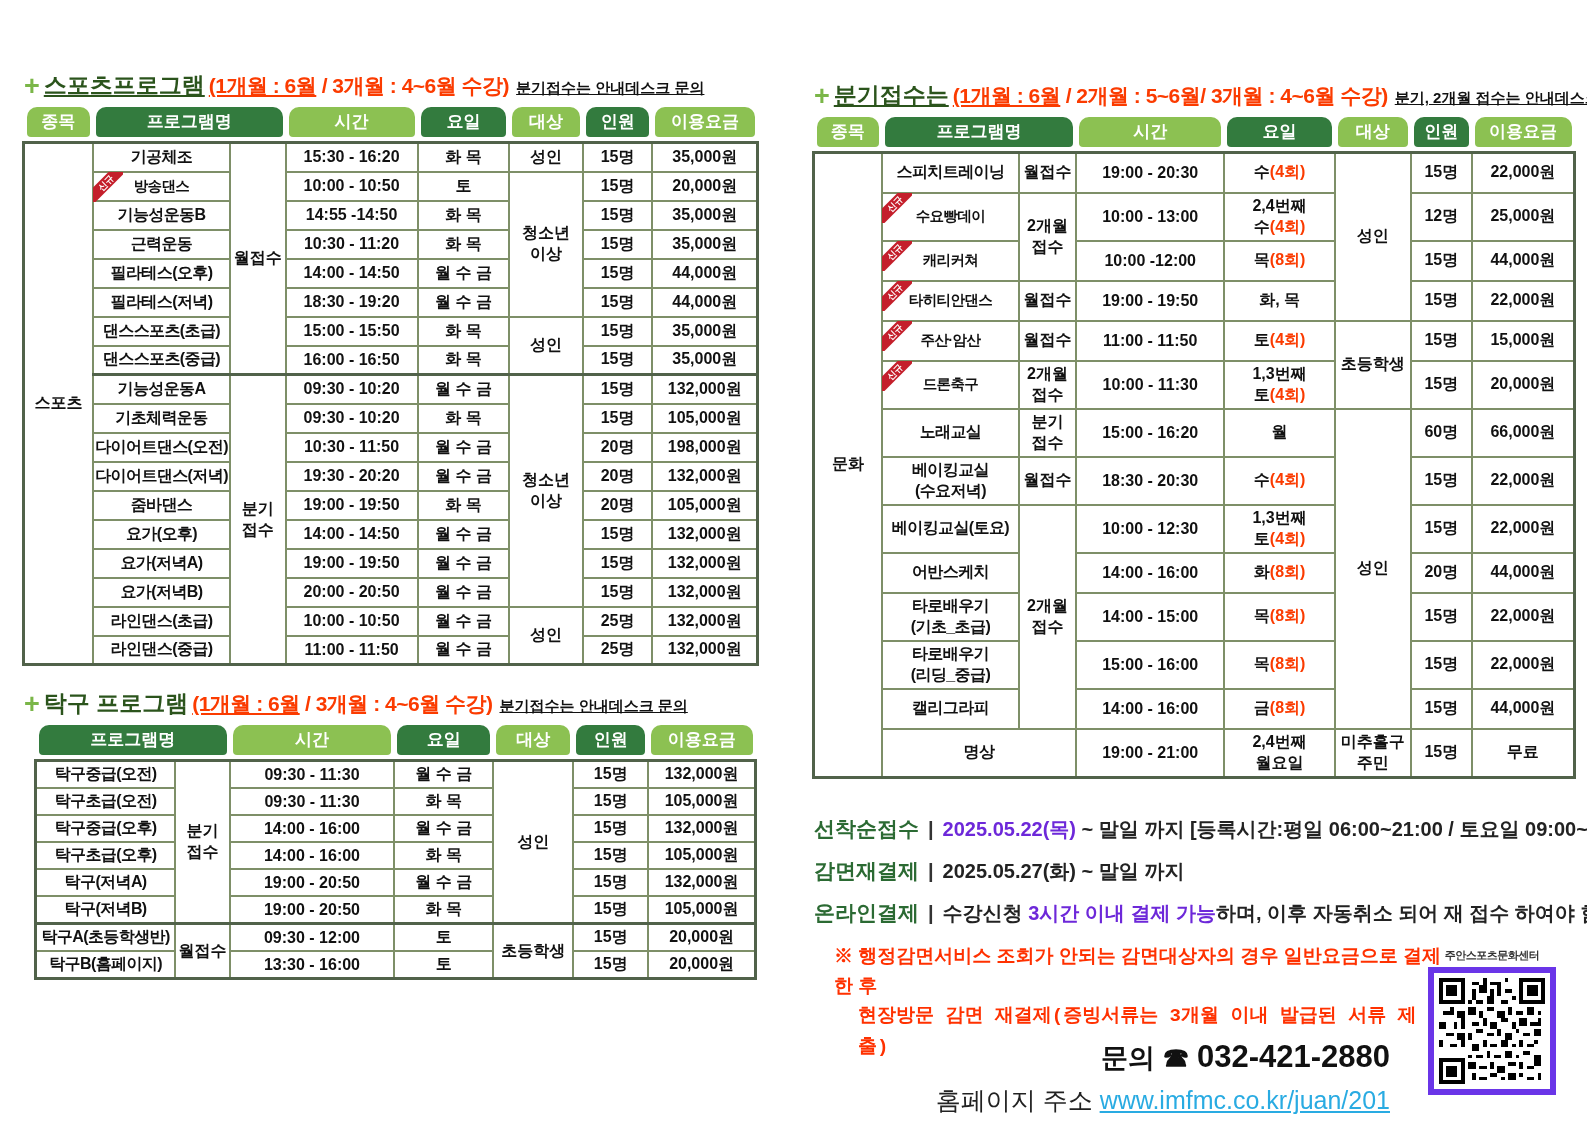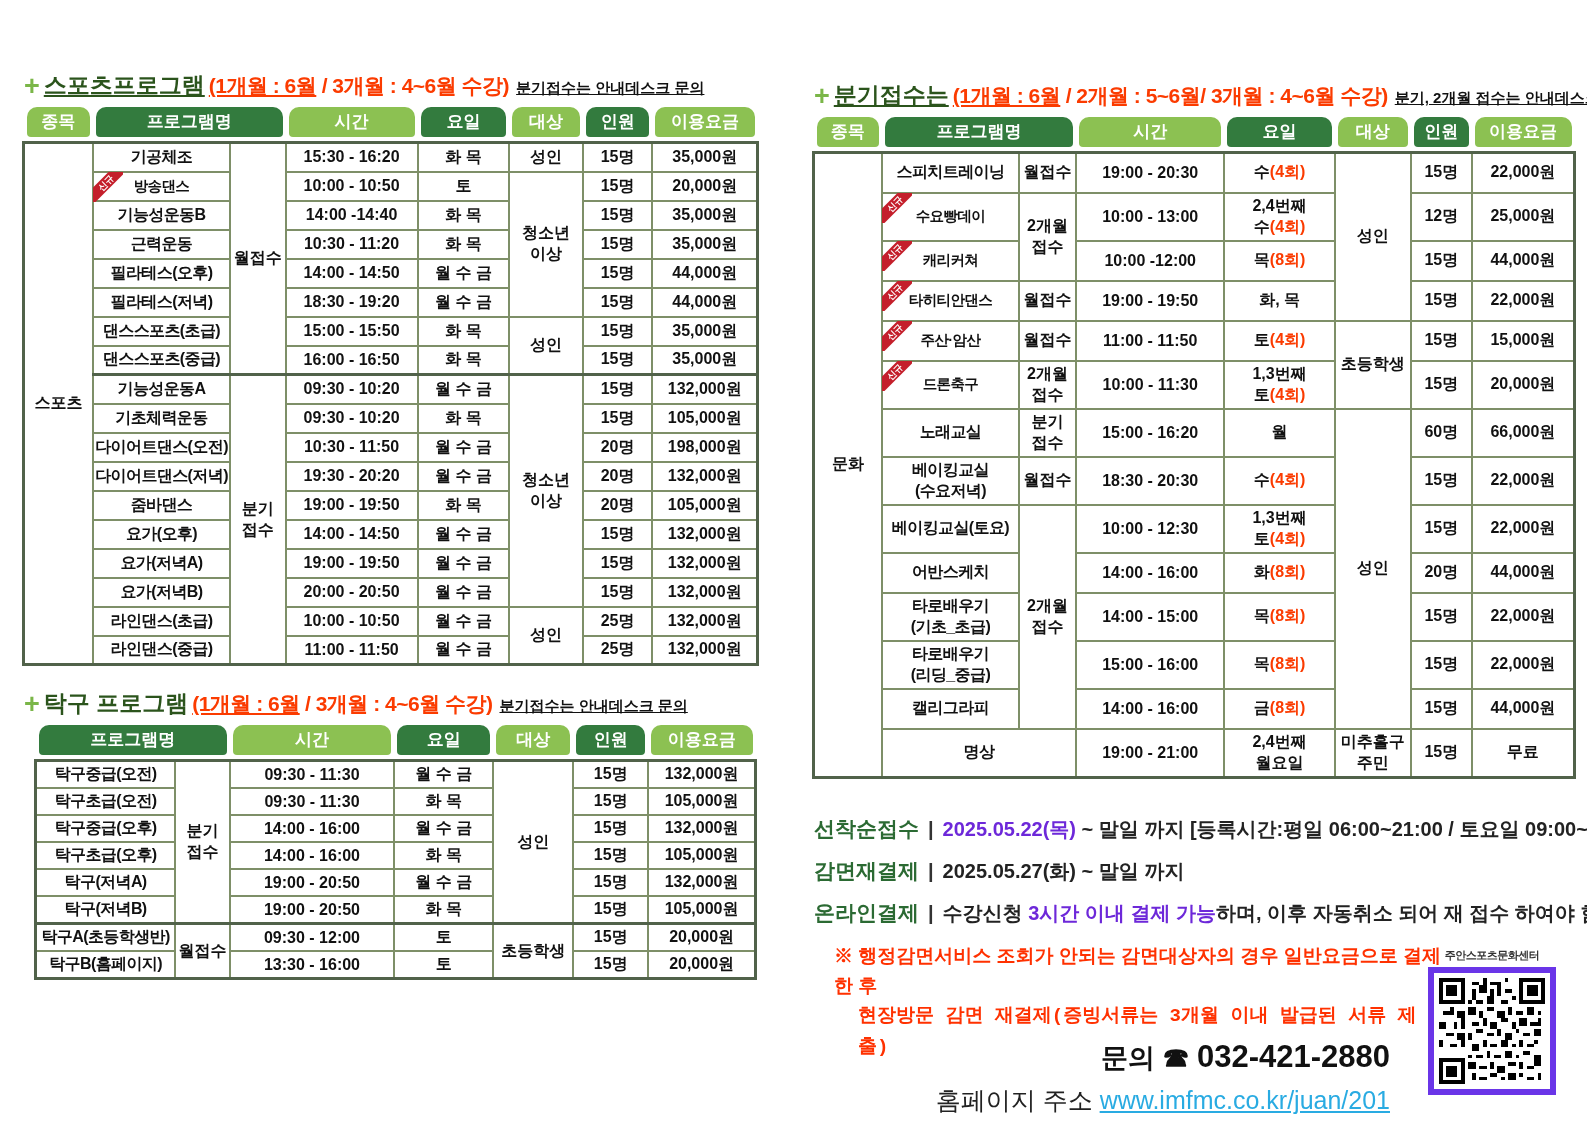--- a/index.html
+++ b/index.html
@@ -130,21 +130,21 @@
               </div><span class="nm">방송댄스</span></td>
           <td class="cell">10:00 - 10:50</td>
           <td class="cell">토</td>
           <td class="cell pre" rowspan="5">청소년
 이상</td>
           <td class="cell">15명</td>
           <td class="cell">20,000원</td>
         </tr>
         <tr>
             <td class="cell name-cell nm">기능성운동B</td>
-            <td class="cell">14:00 -14:40</td>
+            <td class="cell">14:55 -14:50</td>
             <td class="cell">화 목</td>
             <td class="cell">15명</td>
             <td class="cell">35,000원</td>
           </tr>
         <tr>
             <td class="cell name-cell nm">근력운동</td>
             <td class="cell">10:30 - 11:20</td>
             <td class="cell">화 목</td>
             <td class="cell">15명</td>
             <td class="cell">35,000원</td>

